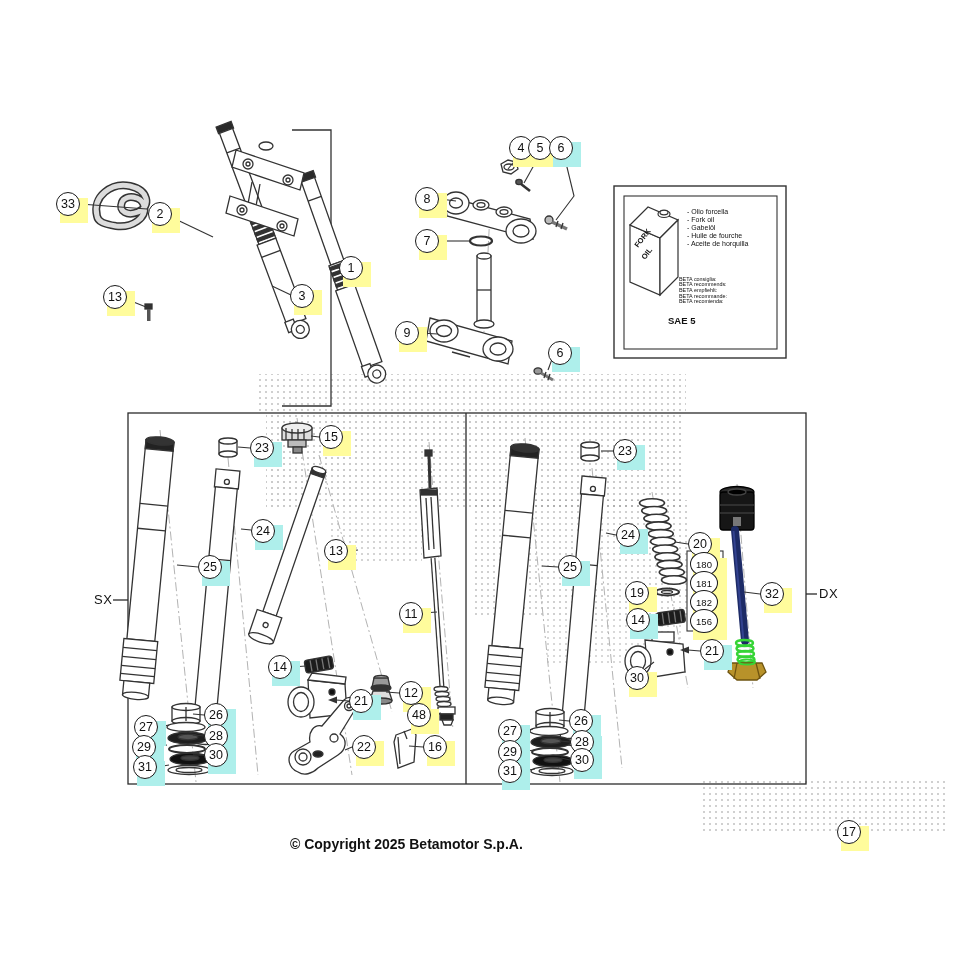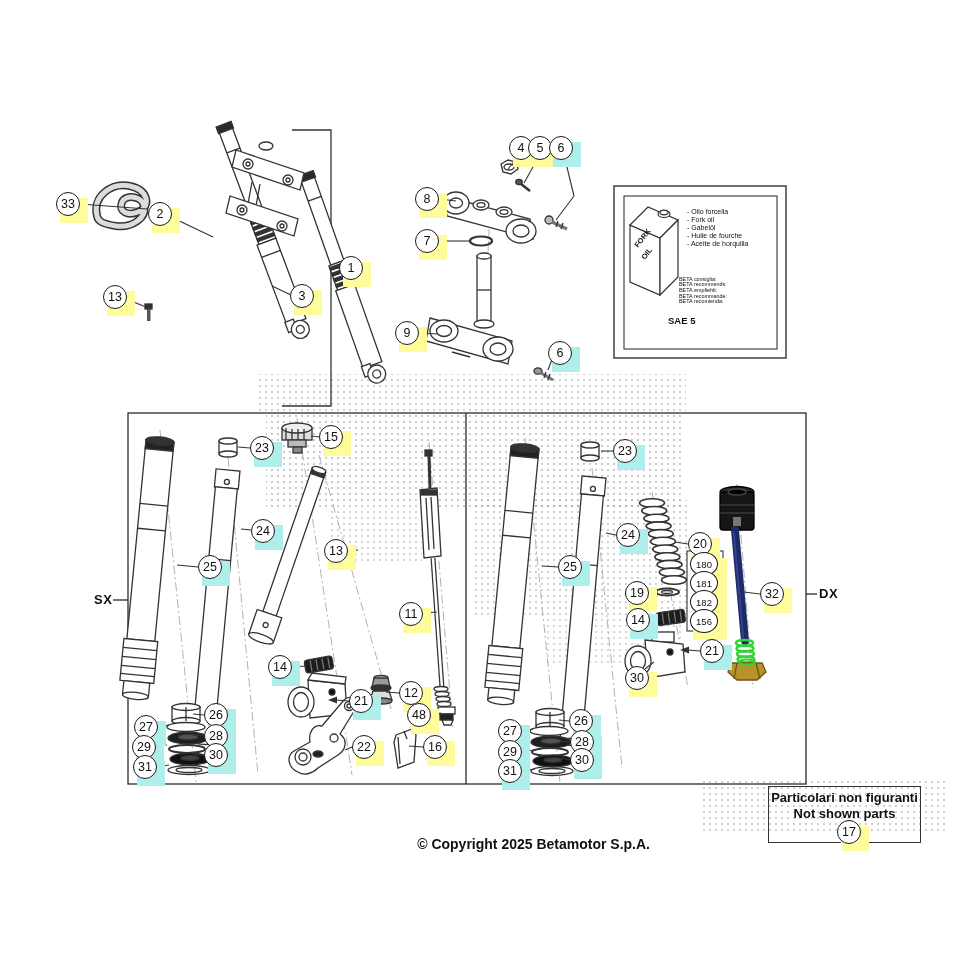--- a/index.html
+++ b/index.html
@@ -1,21 +1,21 @@
 <!DOCTYPE html>
 <html><head>
 <meta charset="utf-8">
 <style>
   html,body{margin:0;padding:0;background:#fff;}
   #canvas{position:relative;width:980px;height:980px;background:#ffffff;
           font-family:"Liberation Sans",sans-serif;overflow:hidden;}
   #lineart{position:absolute;left:0;top:0;z-index:1;}
   .txt{position:absolute;z-index:3;color:#111;}
-  .sxdx{font-size:13px;font-weight:700;letter-spacing:.5px;}
-  .copyright{left:290px;top:836px;width:360px;text-align:right;font-size:14px;font-weight:700;}
+  .sxdx{font-size:13px;font-weight:400;letter-spacing:.5px;}
+  .copyright{left:290px;top:836px;width:360px;text-align:left;font-size:14px;font-weight:700;}
   .oil-names{left:687px;top:208px;font-size:7px;line-height:7.9px;white-space:nowrap;}
   .oil-reco{left:679px;top:276px;font-size:6px;line-height:6.3px;white-space:nowrap;transform:scale(.9);transform-origin:0 0;}
   .oil-grade{left:668px;top:315px;font-size:9.5px;font-weight:700;}
   .oil-names span,.oil-reco span{display:block;}
   .notshown{left:768px;top:786px;width:153px;height:57px;border:1.3px solid #333;box-sizing:border-box;
             text-align:center;font-size:13px;font-weight:700;line-height:16px;padding-top:3px;z-index:2;}
   
   .callout{position:absolute;z-index:6;width:0;height:0;}
   .callout .hl{position:absolute;left:-8px;top:-6px;width:28px;height:25px;}
   .callout.c3 .hl{left:-11px;width:34px;}
@@ -491,24 +491,20 @@
 </div>
 <div class="txt oil-reco">
   <span>BETA consiglia:</span>
   <span>BETA recommends:</span>
   <span>BETA empfiehlt:</span>
   <span>BETA recommande:</span>
   <span>BETA recomienda:</span>
 </div>
 <div class="txt oil-grade">SAE 5</div>
 
-<div class="txt notshown">
-  <div>Particolari non figuranti</div>
-  <div>Not shown parts</div>
-</div>
 
 <div class="txt copyright">© Copyright 2025 Betamotor S.p.A.</div>
 
 <div id="callout-layer">
       <div class="callout" style="left: 68px; top: 204px;">
         <span class="hl" style="background: rgb(255, 252, 156);"></span>
         <span class="circ">33</span>
       </div>
       <div class="callout" style="left: 160px; top: 214px;">
         <span class="hl" style="background: rgb(255, 252, 156);"></span>

